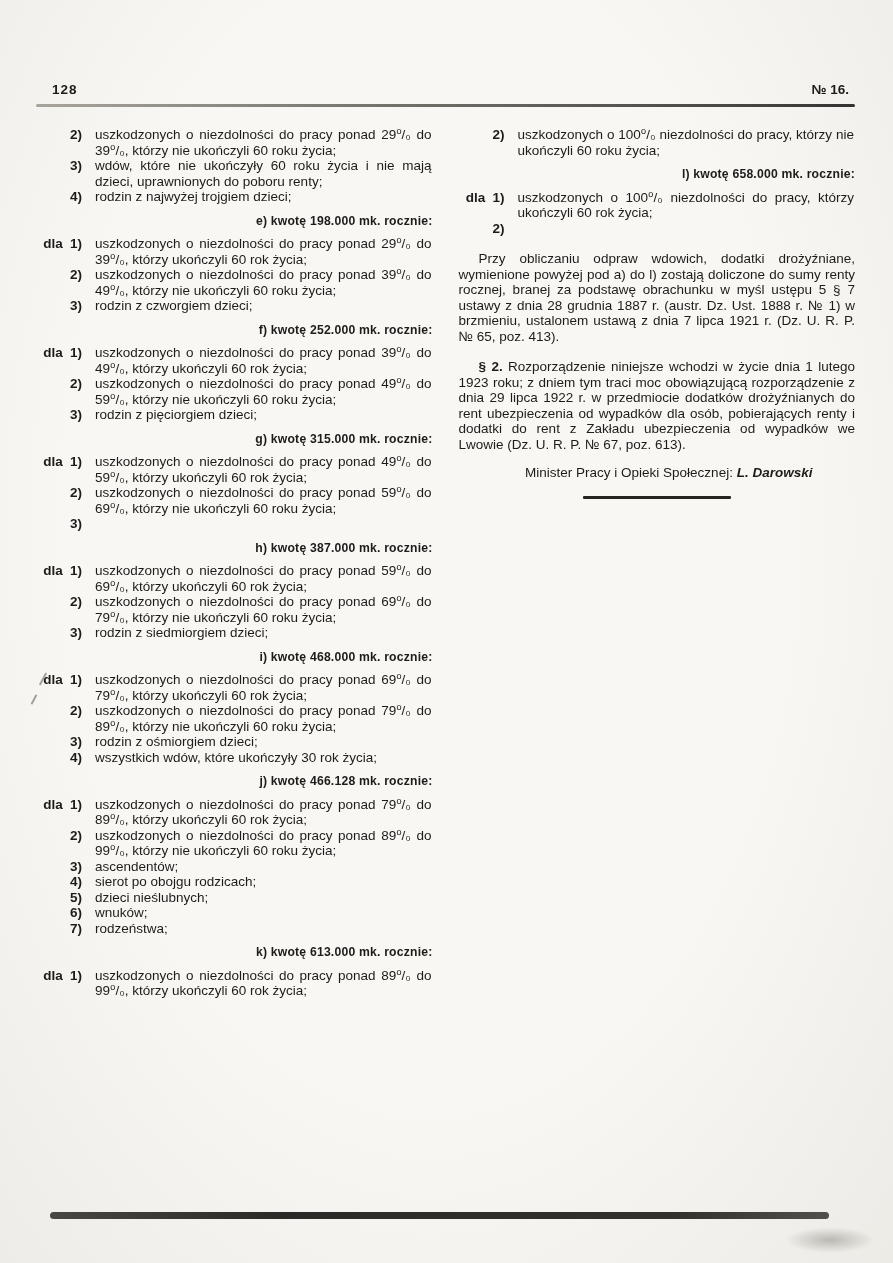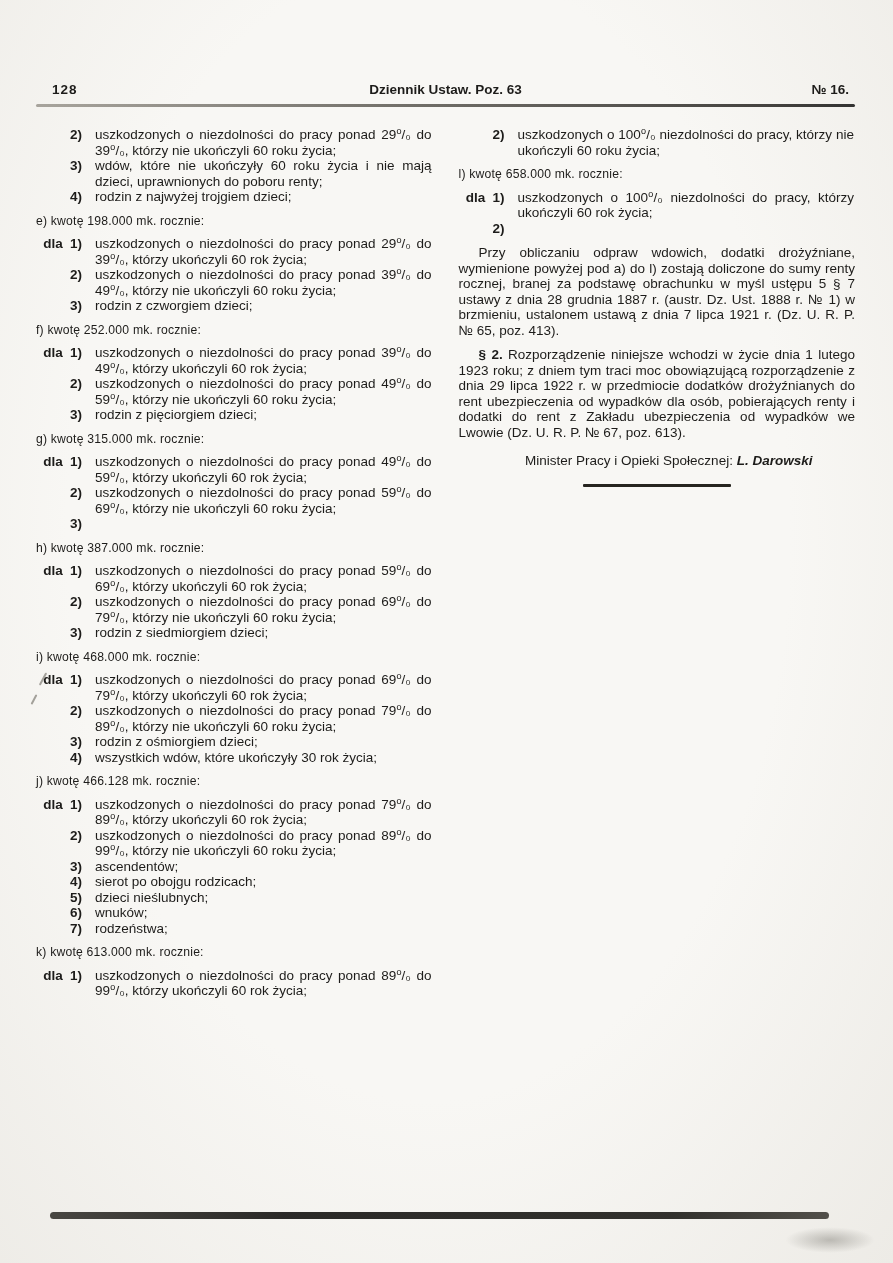--- a/index.html
+++ b/index.html
@@ -42,31 +42,31 @@
   .list-block { margin: 0; }
   .list-row {
     display: grid;
     grid-template-columns: 34px 25px 1fr;
   }
   .dla { font-weight: 700; text-align: center; }
   .num { font-weight: 700; }
   .txt { text-align: justify; padding-right: 1px; }
 
   .kwota-heading {
-    text-align: left;
-    font-weight: 400;
+    text-align: right;
+    font-weight: 700;
     font-size: 12.2px;
     margin: 9px 0 7px 0;
     letter-spacing: .2px;
   }
 
   .para {
     text-align: justify;
     text-indent: 20px;
-    margin-top: 9px;
+    margin-top: 15px;
   }
   .para b { font-weight: 700; }
 
   .signature {
     margin-top: 13px;
     text-align: center;
     font-size: 13.5px;
     padding-left: 24px;
   }
   .sig-name { font-weight: 700; font-style: italic; }
@@ -108,21 +108,20 @@
   }
   .mark1 { left: 42px; top: 672px; }
   .mark2 { left: 33px; top: 694px; height: 11px; }
 </style>
 </head>
 <body>
 
 <div class="page">
   <header class="page-header">
     <span class="pg-num">128</span>
-    <span class="pg-title">Dziennik Ustaw. Poz. 63</span>
     <span class="pg-issue">№ 16.</span>
   </header>
   <div class="header-rule"></div>
 
   <main class="columns">
     <section class="col" id="col-left">
         <div class="list-block">
           <div class="list-row">
             <span class="dla"></span>
             <span class="num">2)</span>

